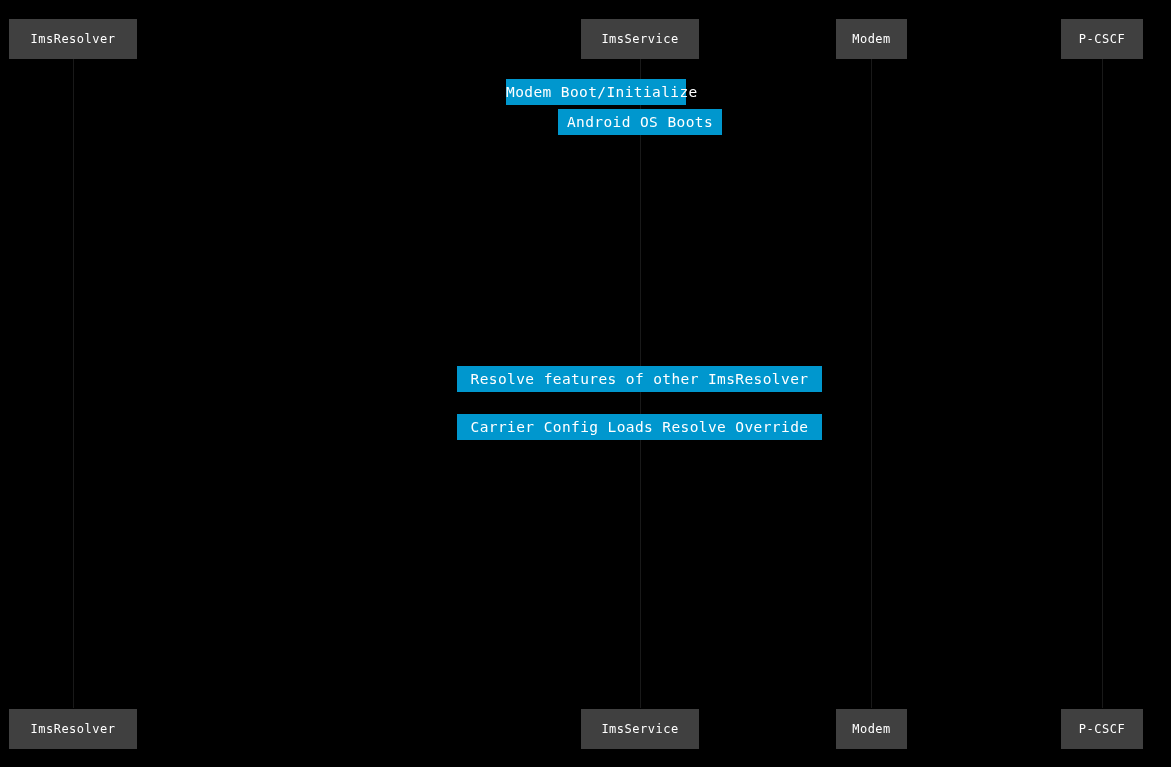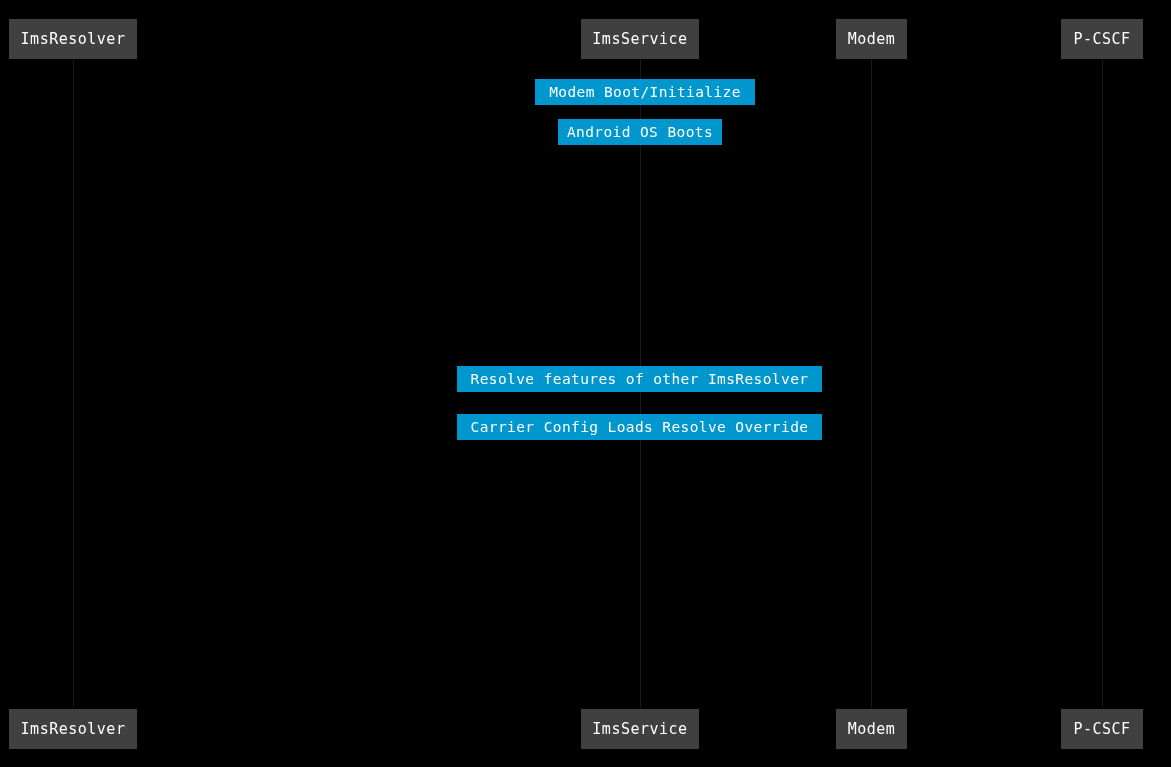--- a/index.html
+++ b/index.html
@@ -21,21 +21,21 @@
     width: 1px;
     background: #191919;
     top: 59px;
     bottom: 59px;
   }
   .participant {
     position: absolute;
     background: #404040;
     color: #ffffff;
     font-family: "DejaVu Sans Mono", "Liberation Mono", monospace;
-    font-size: 15px;
+    font-size: 12px;
     line-height: 40px;
     height: 40px;
     text-align: center;
     white-space: nowrap;
     letter-spacing: 0.5px;
     box-sizing: border-box;
   }
   .note {
     position: absolute;
     background: #0097CE;
@@ -58,22 +58,22 @@
   <div class="lifeline" style="left:73px;"></div>
   <div class="lifeline" style="left:640px;"></div>
   <div class="lifeline" style="left:871px;"></div>
   <div class="lifeline" style="left:1102px;"></div>
 
   <div class="participant" style="left:9px;  top:19px; width:128px;">ImsResolver</div>
   <div class="participant" style="left:581px; top:19px; width:118px;">ImsService</div>
   <div class="participant" style="left:836px; top:19px; width:71px;">Modem</div>
   <div class="participant" style="left:1061px; top:19px; width:82px;">P-CSCF</div>
 
-  <div class="note" style="left:535px; top:79px; width:220px;">Modem Boot/Initialize</div>
-  <div class="note" style="left:558px; top:119px; width:164px;">Android OS Boots</div>
+  <div class="note" style="left:506px; top:79px; width:180px;text-align:right;">Modem Boot/Initialize</div>
+  <div class="note" style="left:558px; top:109px; width:164px;">Android OS Boots</div>
   <div class="note" style="left:457px; top:366px; width:365px;">Resolve features of other ImsResolver</div>
   <div class="note" style="left:457px; top:414px; width:365px;">Carrier Config Loads Resolve Override</div>
 
   <div class="participant" style="left:9px;  top:709px; width:128px;">ImsResolver</div>
   <div class="participant" style="left:581px; top:709px; width:118px;">ImsService</div>
   <div class="participant" style="left:836px; top:709px; width:71px;">Modem</div>
   <div class="participant" style="left:1061px; top:709px; width:82px;">P-CSCF</div>
 
 </div>
 

